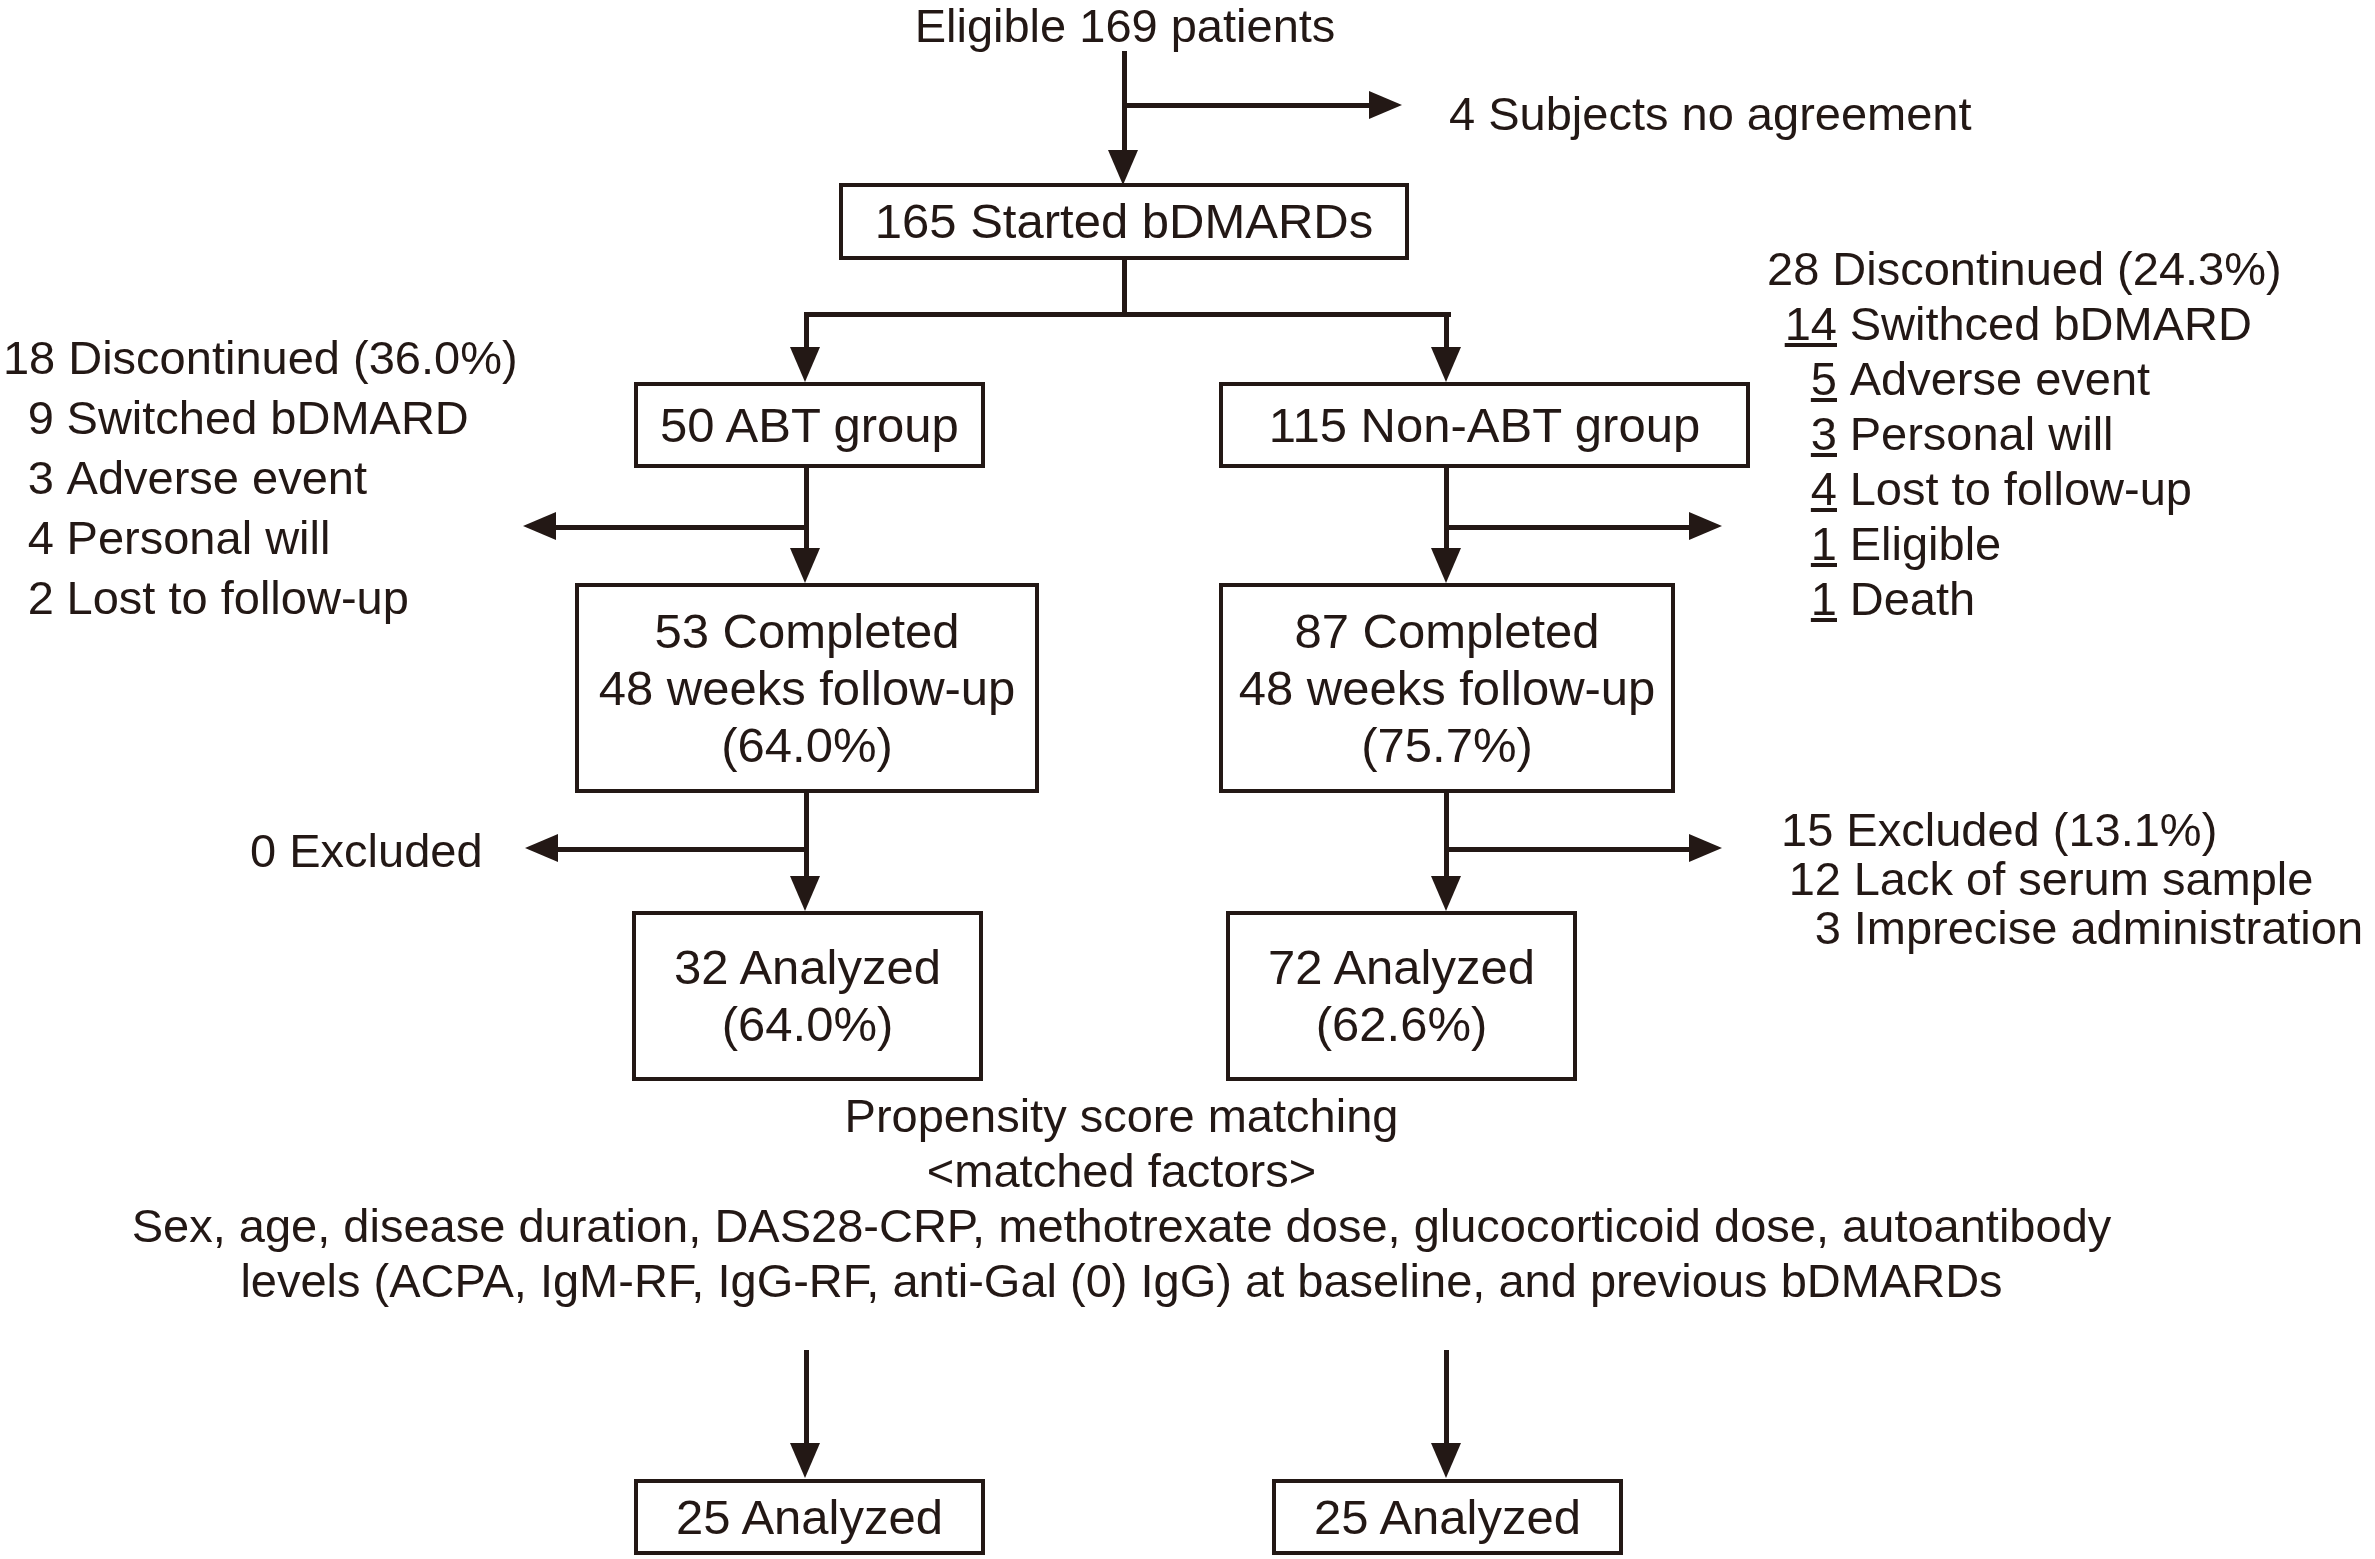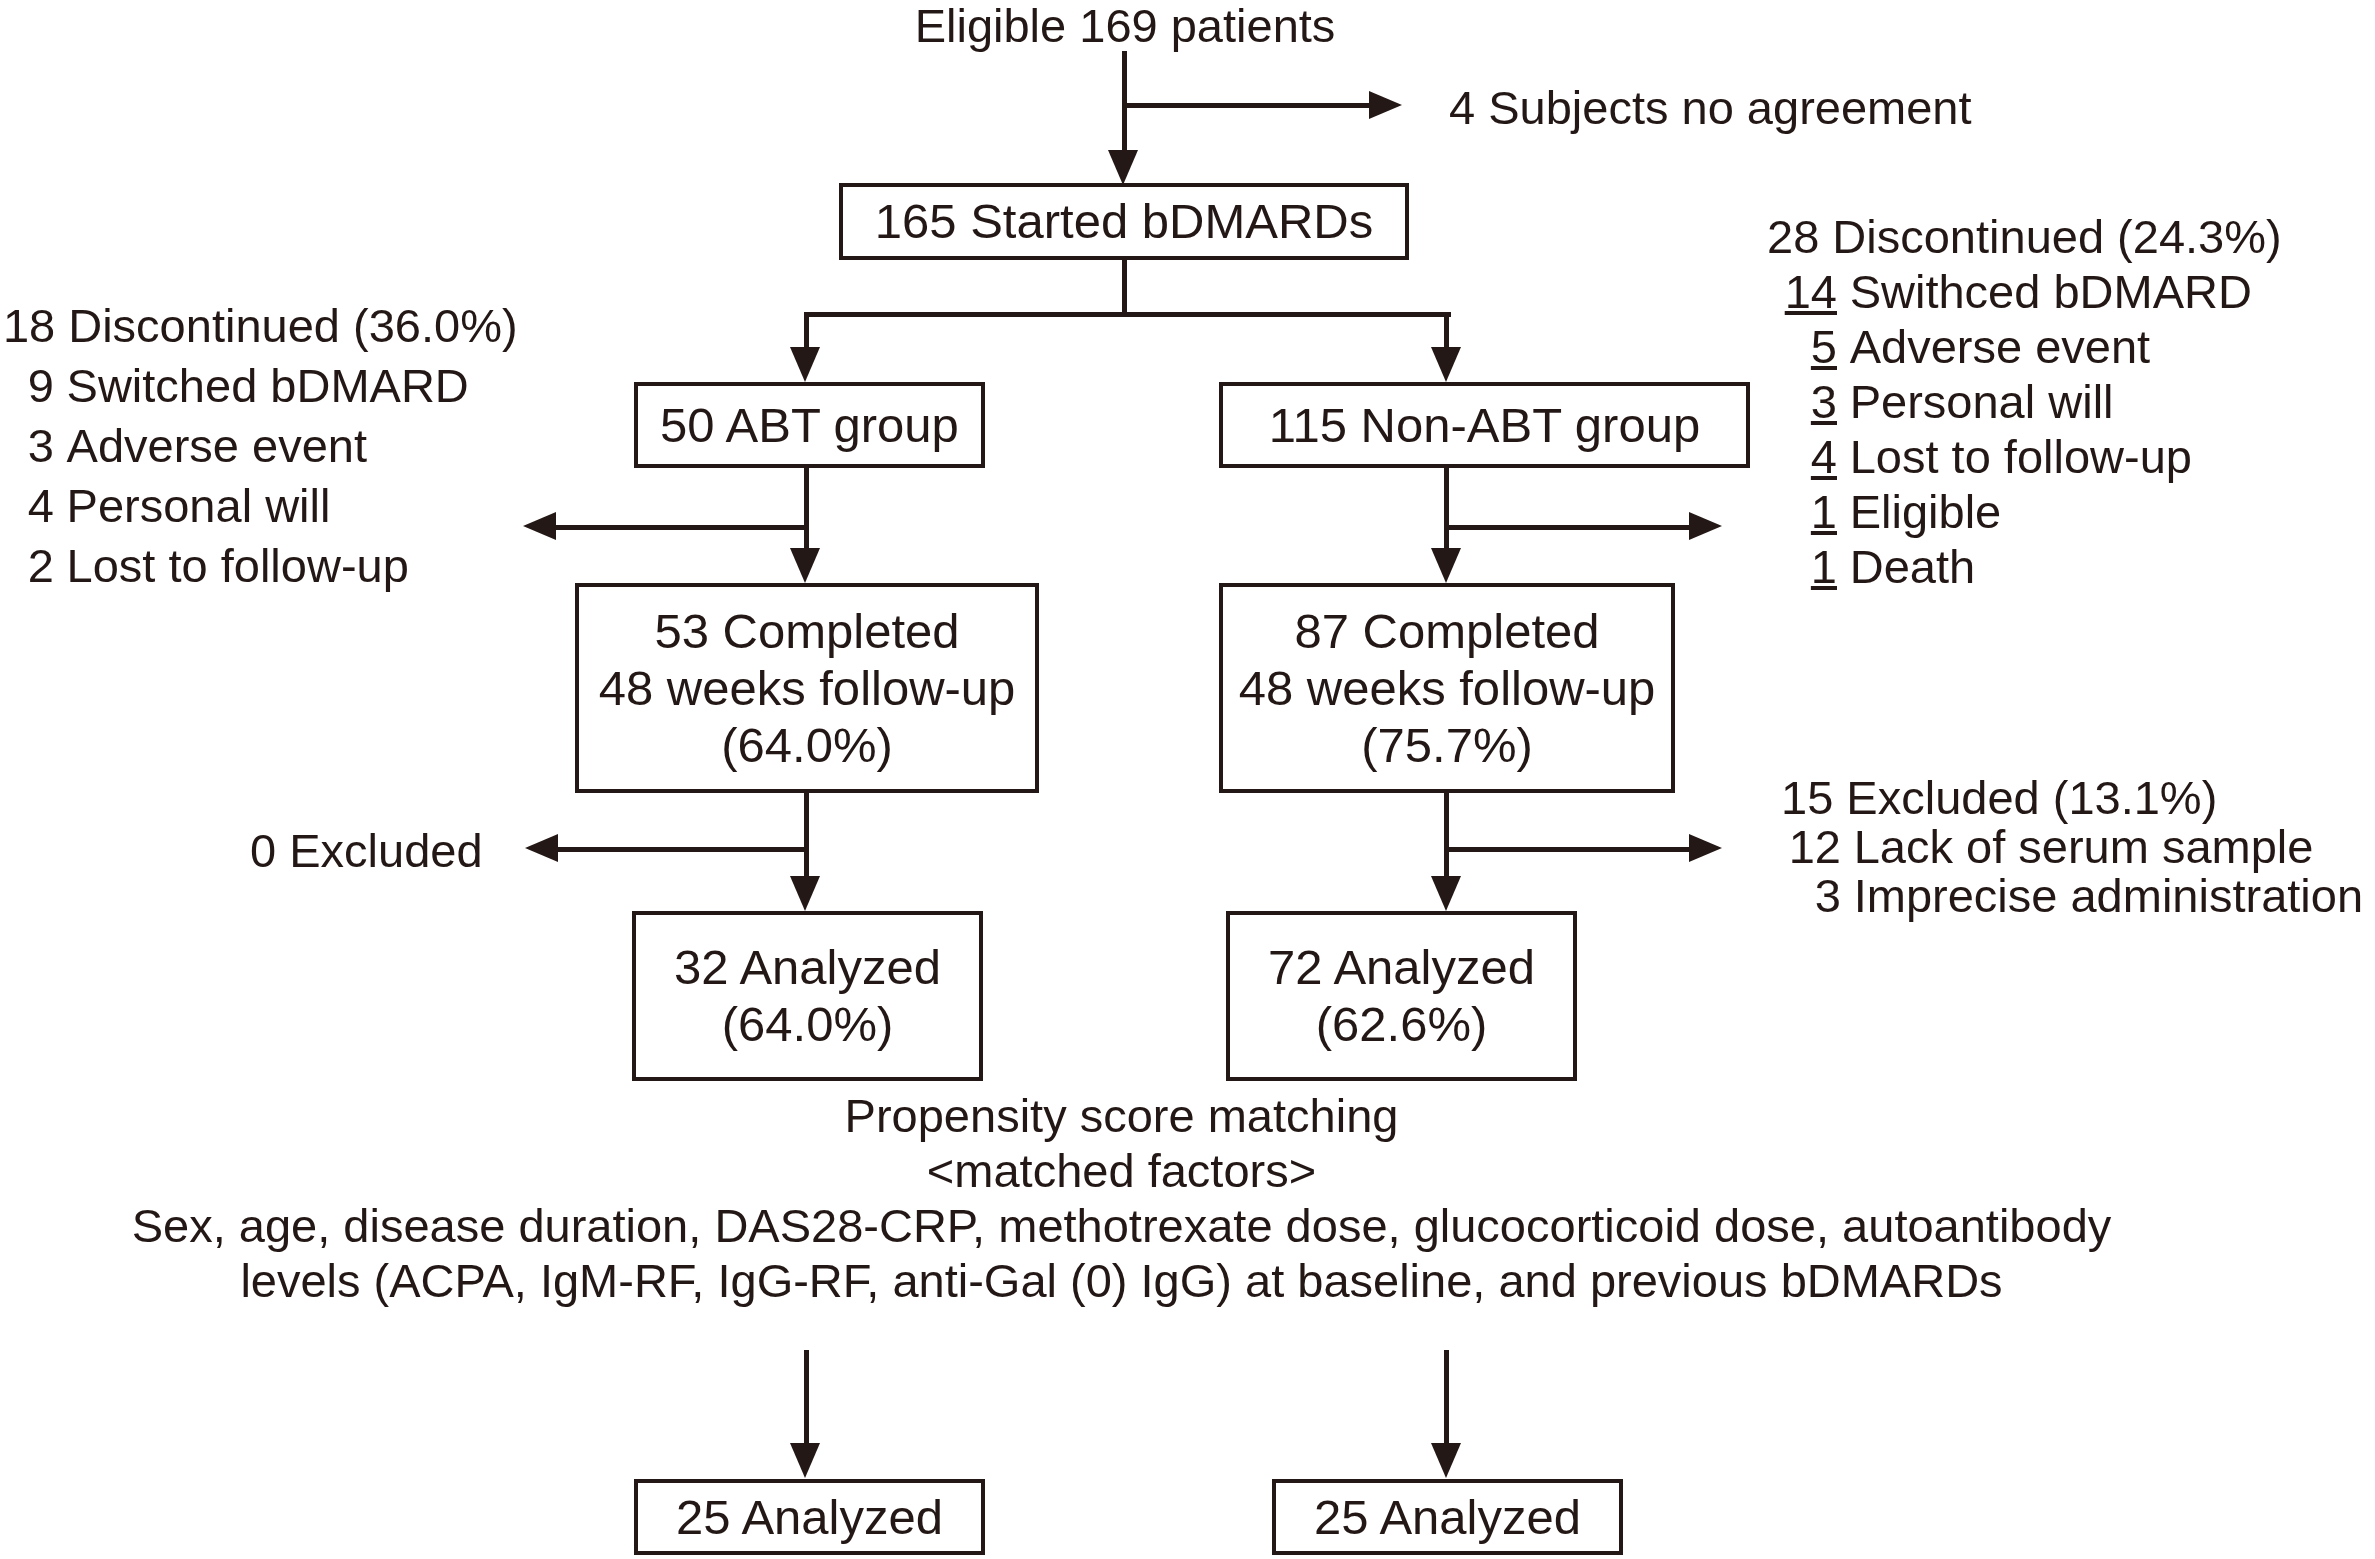--- a/index.html
+++ b/index.html
@@ -41,21 +41,21 @@
   
   .vl, .hl { position: absolute; background: var(--ink); }
   .vl { width: 4.9px; }
   .hl { height: 4.9px; }
   
   .ad, .al, .ar { position: absolute; width: 0; height: 0; }
   .ad { border-left: 15.6px solid transparent; border-right: 15.6px solid transparent; border-top: 35px solid var(--ink); }
   .al { border-top: 14.6px solid transparent; border-bottom: 14.6px solid transparent; border-right: 33px solid var(--ink); }
   .ar { border-top: 14.6px solid transparent; border-bottom: 14.6px solid transparent; border-left: 33px solid var(--ink); }
   
-  .ann { position: absolute; font-size: 47px; white-space: nowrap; }
+  .ann { position: absolute; font-size: 47px; white-space: nowrap; margin-top: 32px; }
   .ann .row { display: flex; }
   .ann .num { text-align: right; flex: 0 0 auto; }
   .ann .lbl { margin-left: 12.7px; }
   .left-drop  { line-height: 60px; }
   .left-drop  .num { width: 51px; }
   .right-drop { line-height: 55px; }
   .right-drop .num { width: 70px; text-decoration: underline; }
   .right-excl { line-height: 49px; }
   .right-excl .num { width: 60px; }
   
@@ -73,21 +73,21 @@
 <body style="background: rgb(255, 255, 255);">
 
 <div class="canvas">
 
   <div class="t center-x" style="left:1125px; top:2px;">Eligible 169 patients</div>
 
   <div class="vl" style="left:1122px; top:51px;  height:101px;"></div>
   <div class="ad" style="left:1108px; top:150px;"></div>
   <div class="hl" style="left:1123px; top:103px; width:246px;"></div>
   <div class="ar" style="left:1369px; top:91px;"></div>
-  <div class="t" style="left:1449px; top:84px;">4 Subjects no agreement</div>
+  <div class="t" style="left:1449px; top:90px;">4 Subjects no agreement</div>
 
   <div class="box" style="left:839px; top:183px; width:570px; height:77px;">
     <div>165 Started bDMARDs</div>
   </div>
 
   <div class="vl" style="left:1122px; top:260px; height:57px;"></div>
   <div class="hl" style="left:806px;  top:312px; width:645px;"></div>
   <div class="vl" style="left:804px;  top:312px; height:37px;"></div>
   <div class="ad" style="left:790px;  top:347px;"></div>
   <div class="vl" style="left:1444px; top:312px; height:37px;"></div>

